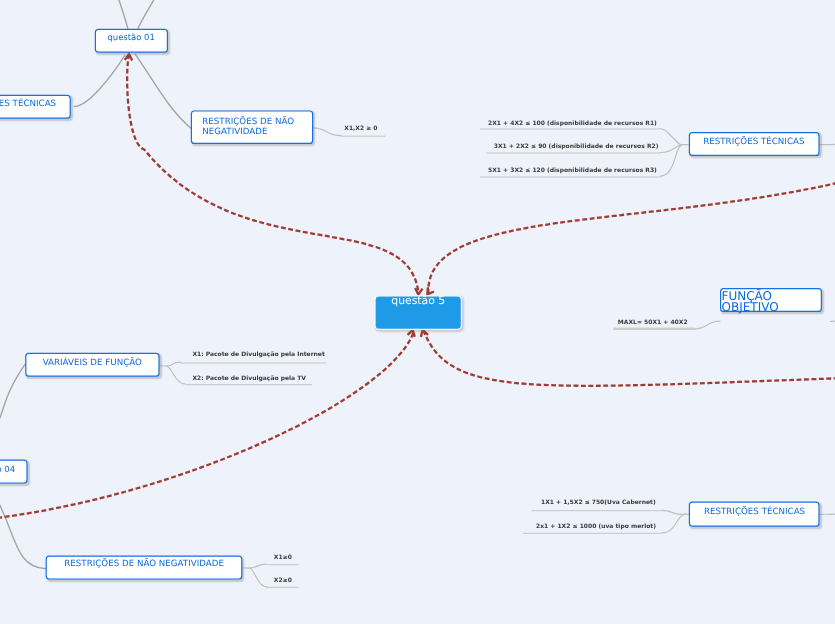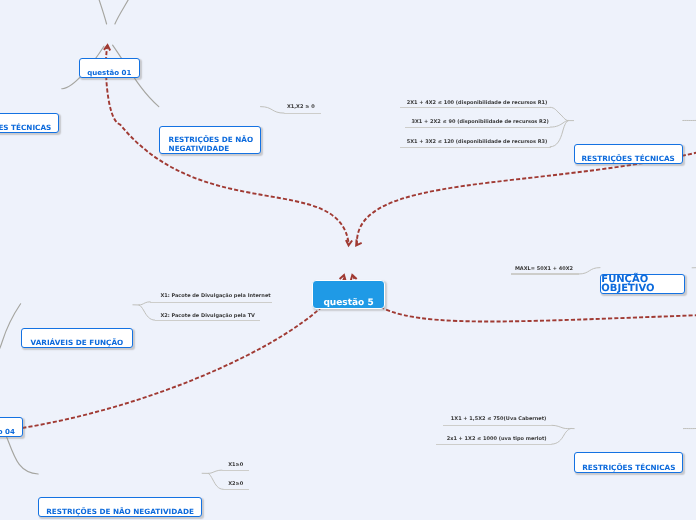--- a/index.html
+++ b/index.html
@@ -12,24 +12,24 @@
   svg#links{position:absolute;left:0;top:0;width:696px;height:520px;}
   path.gl{fill:none;stroke-linecap:round;}
   path.branchc{stroke:#a5a5a0;stroke-width:1.15;}
   path.leafc{stroke:#c0c0bb;stroke-width:1.0;}
   path.rl{fill:none;stroke:#a03a33;stroke-width:1.9;stroke-dasharray:4.1 2.1;
           stroke-linecap:butt;}
   path.ah{fill:none;stroke:#a03a33;stroke-width:2.0;stroke-linejoin:miter;
           stroke-linecap:butt;}
   .node{position:absolute;box-sizing:border-box;
         border:1.8px solid #1472e2;border-radius:3px;background:#fff;
-        color:#0c6adc;font-weight:bold;
-        display:flex;align-items:flex-end;justify-content:center;
+        color:#0c6adc;font-weight:normal;
+        display:flex;align-items:flex-start;justify-content:center;
         line-height:9px;text-align:left;
-        box-shadow:1.3px 1.3px 1.3px rgba(120,115,110,0.33);margin-top:34px;}
+        box-shadow:1.3px 1.3px 1.3px rgba(120,115,110,0.33);}
   .node.root{background:#1f9ae6;border:1.8px solid #ffffff;color:#ffffff;
              border-radius:4px;justify-content:center;text-align:center;
              box-shadow:1.3px 1.3px 1.6px rgba(120,115,110,0.30);}
   .leaf{position:absolute;color:#3a3a3a;white-space:nowrap;font-weight:bold;
         line-height:1;}
   .ul{position:absolute;height:1.2px;background:#cdcdca;}
 </style>
 </head>
 <body style="background: rgb(238, 242, 251);">
 

